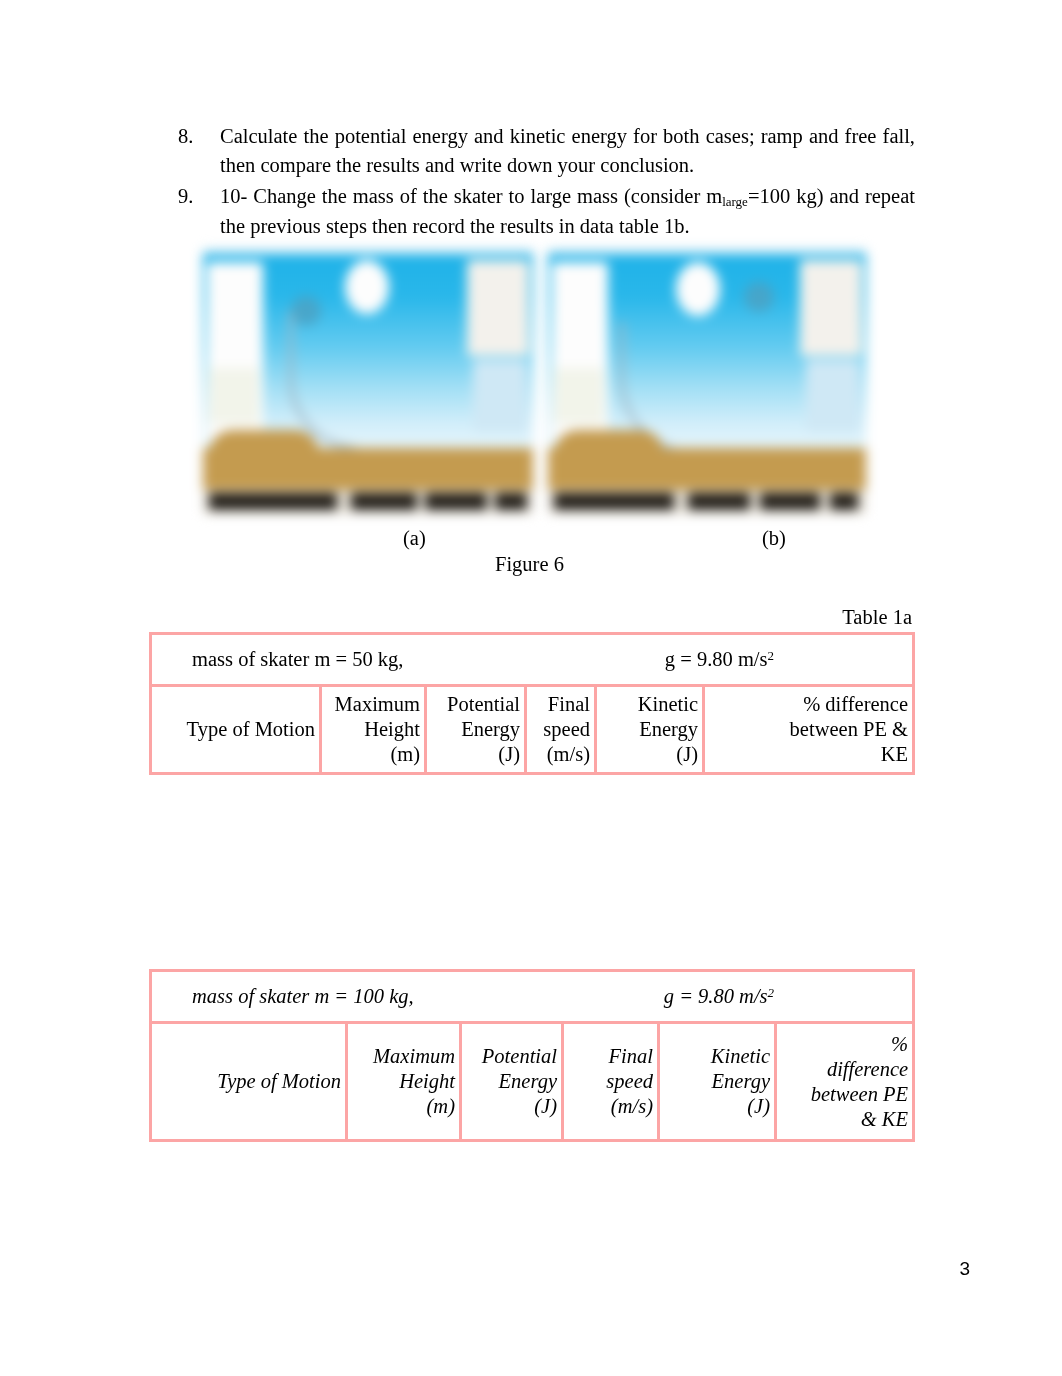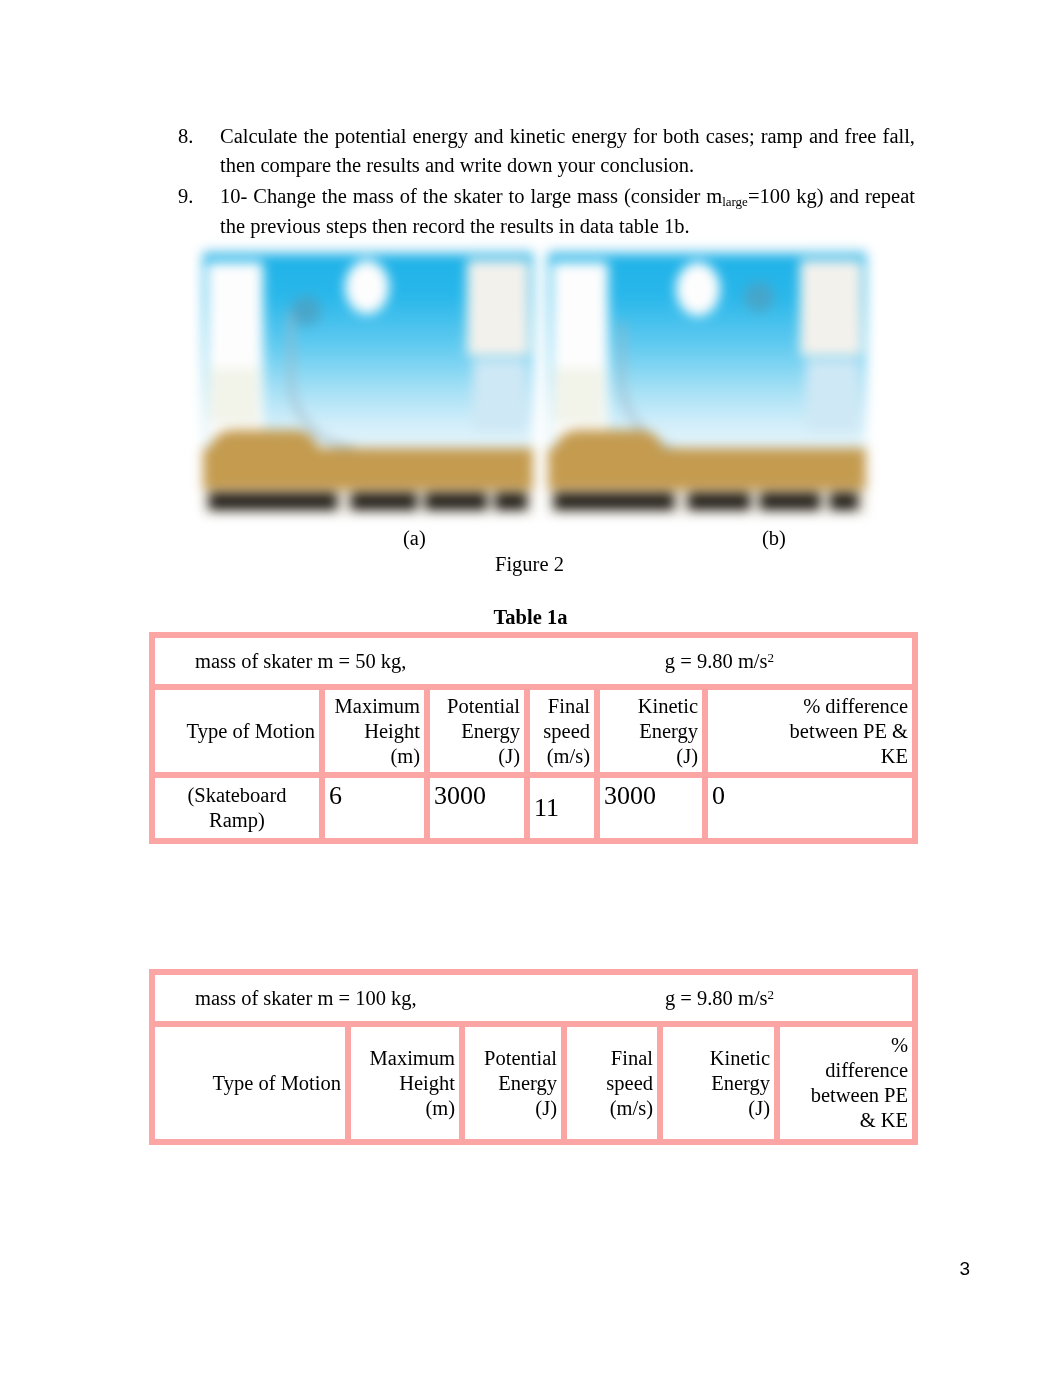--- a/index.html
+++ b/index.html
@@ -171,39 +171,38 @@
     font-family: "Liberation Serif", serif;
   }
   .cap-a { left: 403px; top: 527px; }
   .cap-b { left: 762px; top: 527px; }
   .cap-fig { left: 495px; top: 553px; }
 
   
   .tbl-title {
     position: absolute;
     font-size: 20.5px;
-    text-align: center;
-    font-weight: bold;
+    text-align: right;
   }
   .tbl-wrap {
     position: absolute;
     left: 149px;
     width: 763px;
     background: #ffffff;
     box-sizing: border-box;
   }
   table.doc {
     width: 763px;
     border-collapse: collapse;
     table-layout: fixed;
     font-size: 20.5px;
     font-family: "Liberation Serif", serif;
   }
   table.doc td {
-    border: 6px solid #fca5a5;
+    border: 3px solid #fca5a5;
     vertical-align: middle;
     padding: 3px 4px;
     box-sizing: border-box;
     line-height: 1.22;
   }
   .hdr-band td {
     border: 1px solid #f1f1f1;
   }
   td.masscell {
     height: 52px;
@@ -303,21 +302,21 @@
         <div class="bar-seg" style="left:140px; width:62px;"></div>
         <div class="bar-seg" style="left:212px; width:60px;"></div>
         <div class="bar-seg" style="left:282px; width:28px;"></div>
       </div>
     </div>
 
   </div>
 
   <div class="cap cap-a">(a)</div>
   <div class="cap cap-b">(b)</div>
-  <div class="cap cap-fig">Figure 2</div>
+  <div class="cap cap-fig">Figure 6</div>
 
   <div class="tbl-title" style="left:149px; top:606px; width:763px;">Table 1a</div>
 
   <div class="tbl-wrap" style="top:632px;">
     <table class="doc">
       <colgroup>
         <col style="width:170px">
         <col style="width:105px">
         <col style="width:100px">
         <col style="width:70px">
@@ -358,38 +357,27 @@
             <span>Energy</span><br>
             <span>(J)</span>
           </td>
           <td class="colhead">
             <span>% difference</span><br>
             <span>between PE &amp;</span><br>
             <span>KE</span>
           </td>
         </tr>
 
-        <tr>
-          <td class="motion" style="height:66px;">
-            <span>(Skateboard</span><br>
-            <span>Ramp)</span>
-          </td>
-          <td class="val" style="vertical-align:top; padding-top:2px;">6</td>
-          <td class="val" style="vertical-align:top; padding-top:2px;">3000</td>
-          <td class="val v-low">11</td>
-          <td class="val" style="vertical-align:top; padding-top:2px;">3000</td>
-          <td class="val" style="vertical-align:top; padding-top:2px;">0</td>
-        </tr>
 
       </tbody>
     </table>
   </div>
 
 
-  <div class="tbl-wrap" style="top:969px;">
+  <div class="tbl-wrap" style="top:969px;font-style:italic;">
     <table class="doc">
       <colgroup>
         <col style="width:196px">
         <col style="width:114px">
         <col style="width:102px">
         <col style="width:96px">
         <col style="width:117px">
         <col style="width:138px">
       </colgroup>
       <tbody>

